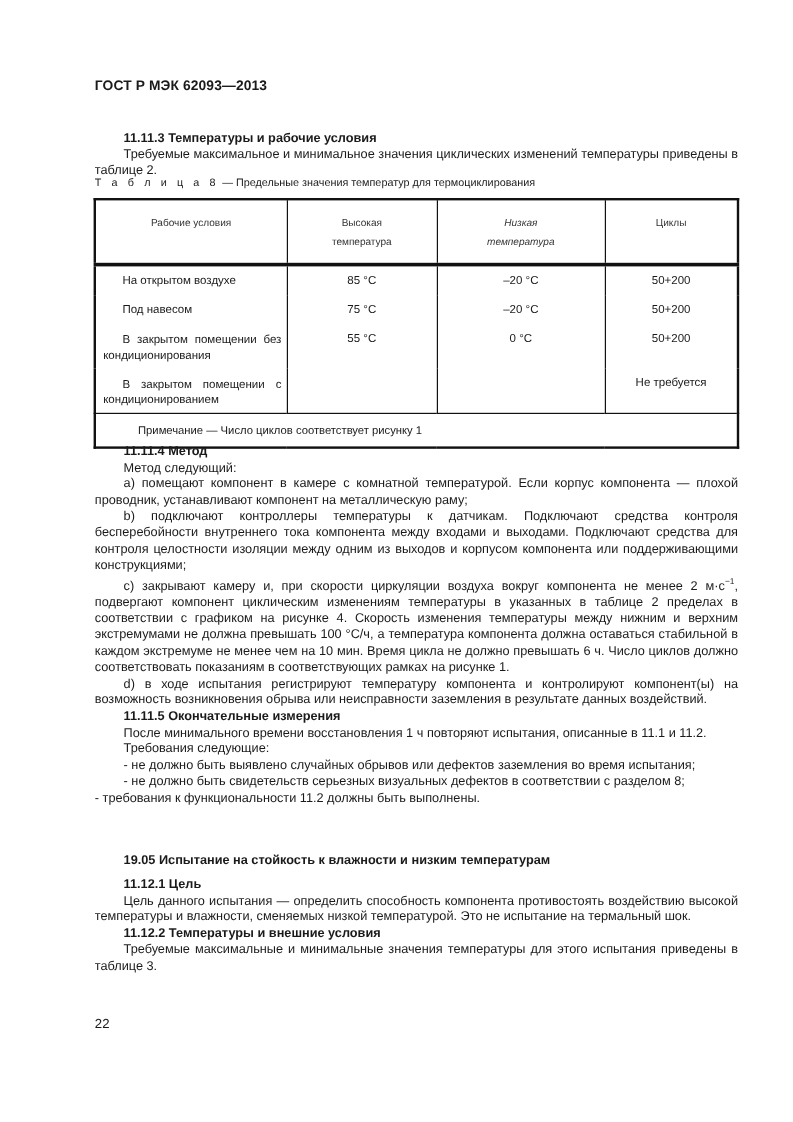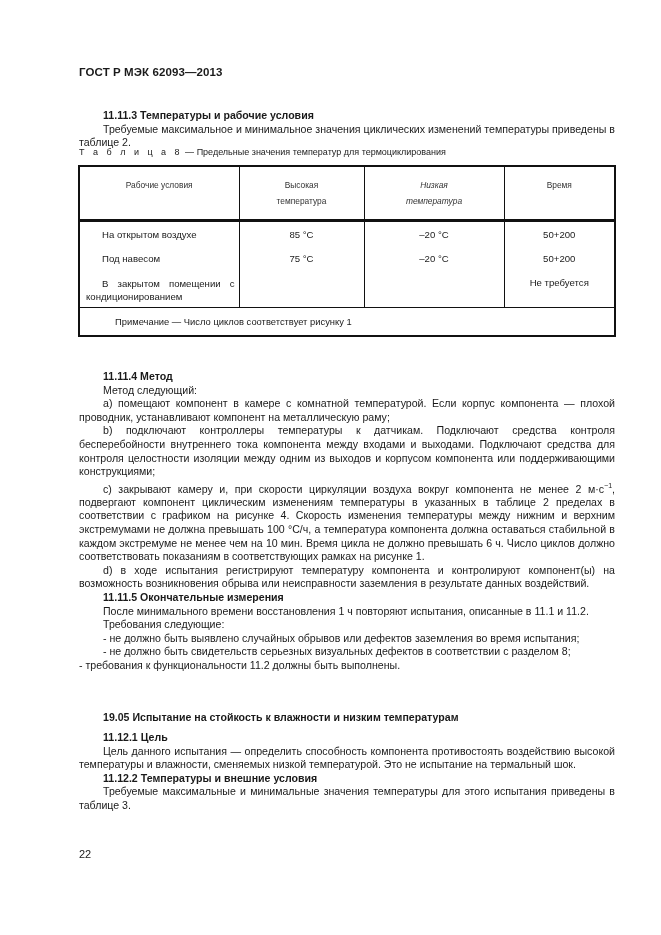--- a/index.html
+++ b/index.html
@@ -51,34 +51,42 @@
       </colgroup>
     <thead>
       <tr>
         <th>Рабочие условия</th>
         <th>
             <div style="width:60px;margin:0 auto;">Высокая температура</div>
           </th>
         <th>
             <div style="width:60px;margin:0 auto;font-style:italic;">Низкая температура</div>
           </th>
-        <th>Время</th>
+        <th>Циклы</th>
       </tr>
     </thead>
     <tbody>
       <tr>
         <td class="c0" style="padding:7px 0 0 22px;height:17px;">На открытом воздухе</td>
         <td style="padding-top:7px;">85 °C</td>
         <td style="padding-top:7px;">–20 °C</td>
         <td style="padding-top:7px;">50+200</td>
       </tr>
       <tr>
         <td class="c0" style="padding:7px 0 0 22px;height:17px;">Под навесом</td>
         <td style="padding-top:7px;">75 °C</td>
         <td style="padding-top:7px;">–20 °C</td>
+        <td style="padding-top:7px;">50+200</td>
+      </tr>
+      <tr>
+        <td class="c0" style="padding-top:7px;height:30px;">
+          <div class="cond" style="text-indent:16px;">В закрытом помещении без кондиционирования</div>
+        </td>
+        <td style="padding-top:7px;">55 °C</td>
+        <td style="padding-top:7px;">0 °C</td>
         <td style="padding-top:7px;">50+200</td>
       </tr>
       <tr>
         <td class="c0" style="padding-top:7px;height:30px;">
           <div class="cond" style="text-indent:16px;">В закрытом помещении с кондиционированием</div>
         </td>
         <td style="padding-top:7px;"></td>
         <td style="padding-top:7px;"></td>
         <td style="padding-top:7px;">Не требуется</td>
       </tr>

